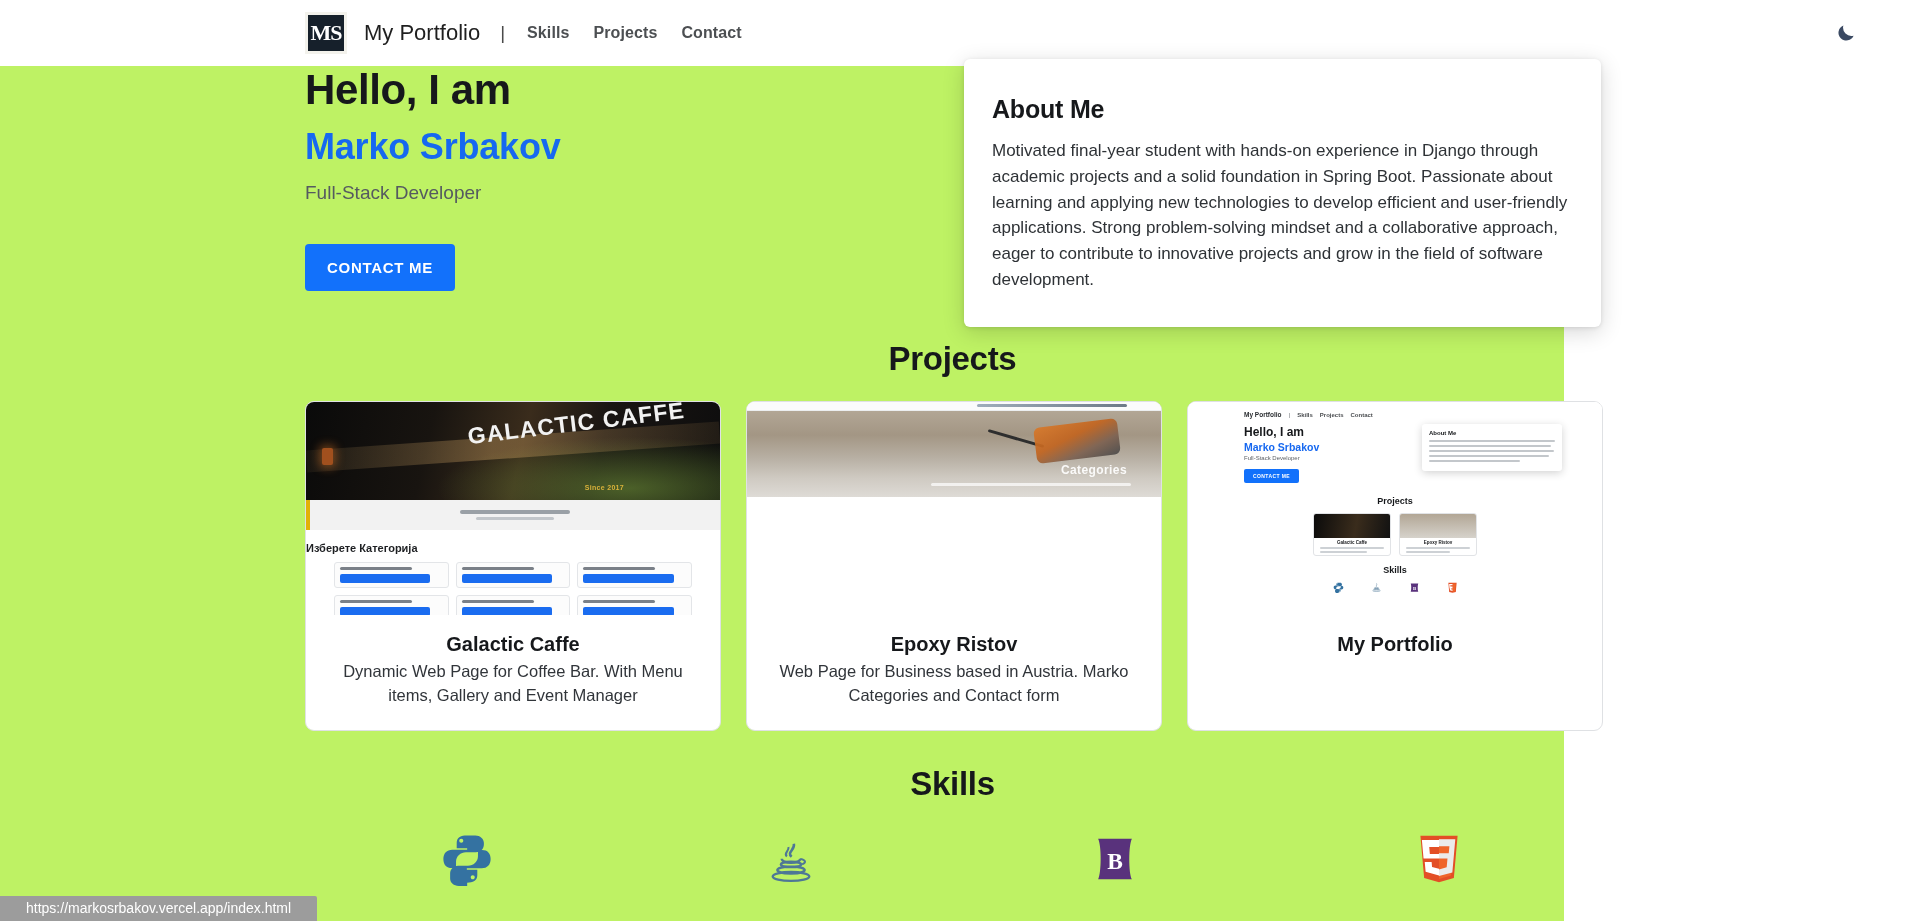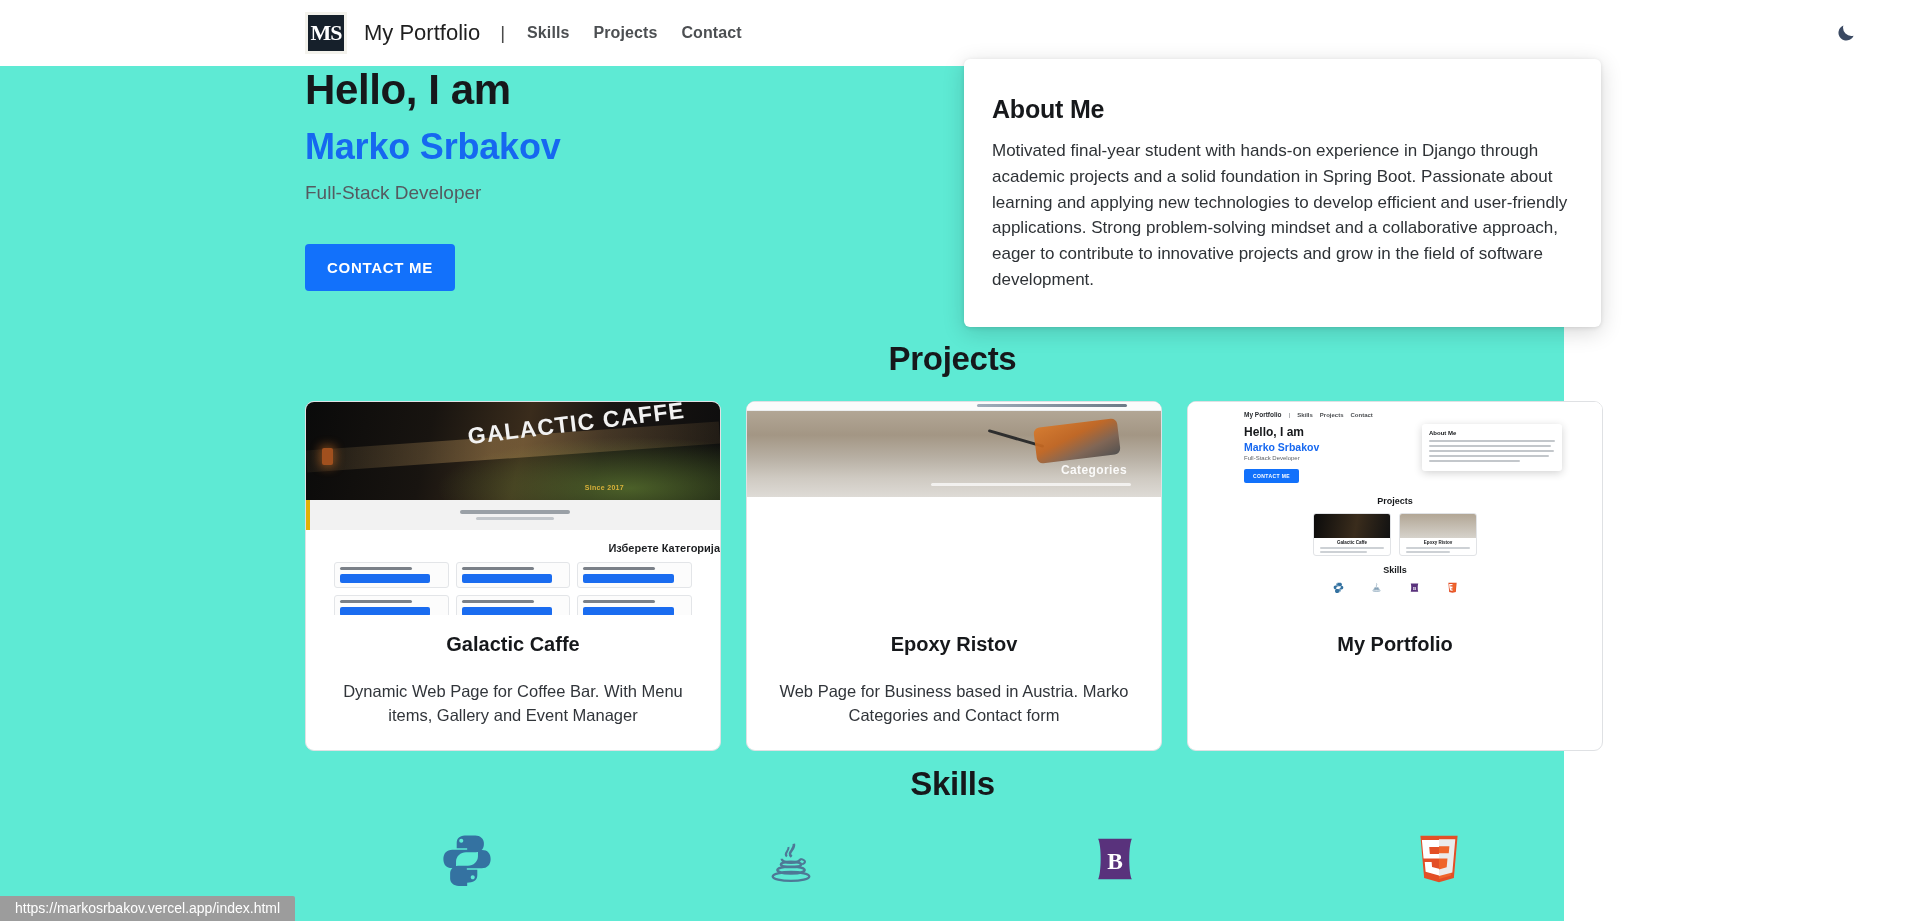--- a/index.html
+++ b/index.html
@@ -3,21 +3,21 @@
 <meta charset="utf-8">
 <style>
   * { box-sizing: border-box; margin: 0; padding: 0; }
   html, body {
     width: 1905px; height: 921px;
     overflow: hidden;
     background: #ffffff;
     font-family: "Liberation Sans", sans-serif;
     color: #212529;
   }
-  .page { position: relative; width: 1564px; height: 921px; background:#5eead4; }
+  .page { position: relative; width: 1564px; height: 921px; background:#bef264; }
 
   
   .navbar {
     position: absolute; top: 0; left: 0; width: 1905px; height: 66px;
     display: flex; align-items: center;
     background: #ffffff;
   }
   .brand-wrap { display: flex; align-items: center; margin-left: 305px; }
   .logo-box {
     width: 42px; height: 42px; background: #16202b;
@@ -98,21 +98,21 @@
   }
   .proj-card {
     width: 416px; background: #ffffff;
     border: 1px solid #dfe1e4; border-radius: 9px; overflow: hidden;
     display: flex; flex-direction: column;
   }
   .proj-thumb { width: 100%; height: 213px; overflow: hidden; position: relative; background:#fff; }
   .proj-body { padding: 18px 18px 22px; text-align: center; }
   .proj-name { font-size: 20px; font-weight: 700; color: #16181b; }
   .proj-desc {
-    margin-top: 24px; font-size: 16.5px; line-height: 1.45; color: #31353a;
+    margin-top: 4px; font-size: 16.5px; line-height: 1.45; color: #31353a;
   }
 
   
   .g-hero {
     height: 98px; width: 100%;
     background:
       radial-gradient(ellipse at 78% 88%, rgba(120,160,60,.55) 0%, rgba(0,0,0,0) 42%),
       linear-gradient(103deg, #0a0a0a 0%, #181410 30%, #3a2c1c 52%, #191513 70%, #0d0d0d 100%);
       position: relative; overflow:hidden;
   }
@@ -135,21 +135,21 @@
     position:absolute; left:16px; top:46px; width:11px; height:17px;
     background:#a1501e; border-radius:2px; box-shadow:0 0 10px 3px rgba(220,120,40,.45);
   }
   .g-strip {
     height: 30px; background:#f2f2f2; border-left:4px solid #e2b007;
     display:flex; flex-direction:column; align-items:center; justify-content:center; gap:3px;
   }
   .g-strip .l1 { width:110px; height:4px; background:#9aa0a6; border-radius:2px; }
   .g-strip .l2 { width:78px; height:3px; background:#c2c6ca; border-radius:2px; }
   .g-cat {
-    background:#fff; padding:12px 0 0; text-align:right;
+    background:#fff; padding:12px 0 0; text-align:left;
   }
   .g-cat .h { font-size:11px; font-weight:700; color:#1d1f22; margin-bottom:8px; }
   .g-grid { display:grid; grid-template-columns: repeat(3, 1fr); gap:7px; padding:0 28px 6px; }
   .g-tile {
     border:1px solid #e3e5e8; border-radius:3px; background:#fcfcfc;
     padding:4px 5px; text-align:left;
   }
   .g-tile .t { height:3px; width:70%; background:#7a8088; border-radius:2px; margin-bottom:4px; }
   .g-tile .b { height:9px; width:88%; background:#1a6cf0; border-radius:2px; }
 
@@ -225,21 +225,21 @@
   .skills-row {
     position:absolute; top: 832px; left: 0; width: 1905px;
     display:flex; justify-content:center; gap: 0;
   }
   .skill-item { width: 324px; display:flex; justify-content:center; align-items:center; }
 
   
   .status-bar {
     position:absolute; left:0; bottom:0;
     background:#9c9c9c; color:#ffffff;
-    font-size:14px; padding:4px 15px 5px; border-top-right-radius:2px;
+    font-size:14px; padding:4px 26px 5px; border-top-right-radius:2px;
     font-family:"Liberation Sans", sans-serif; white-space:nowrap;
   }
 </style>
 </head>
 <body>
 
 <div class="page">
 
   <div class="navbar">
     <div class="brand-wrap">

